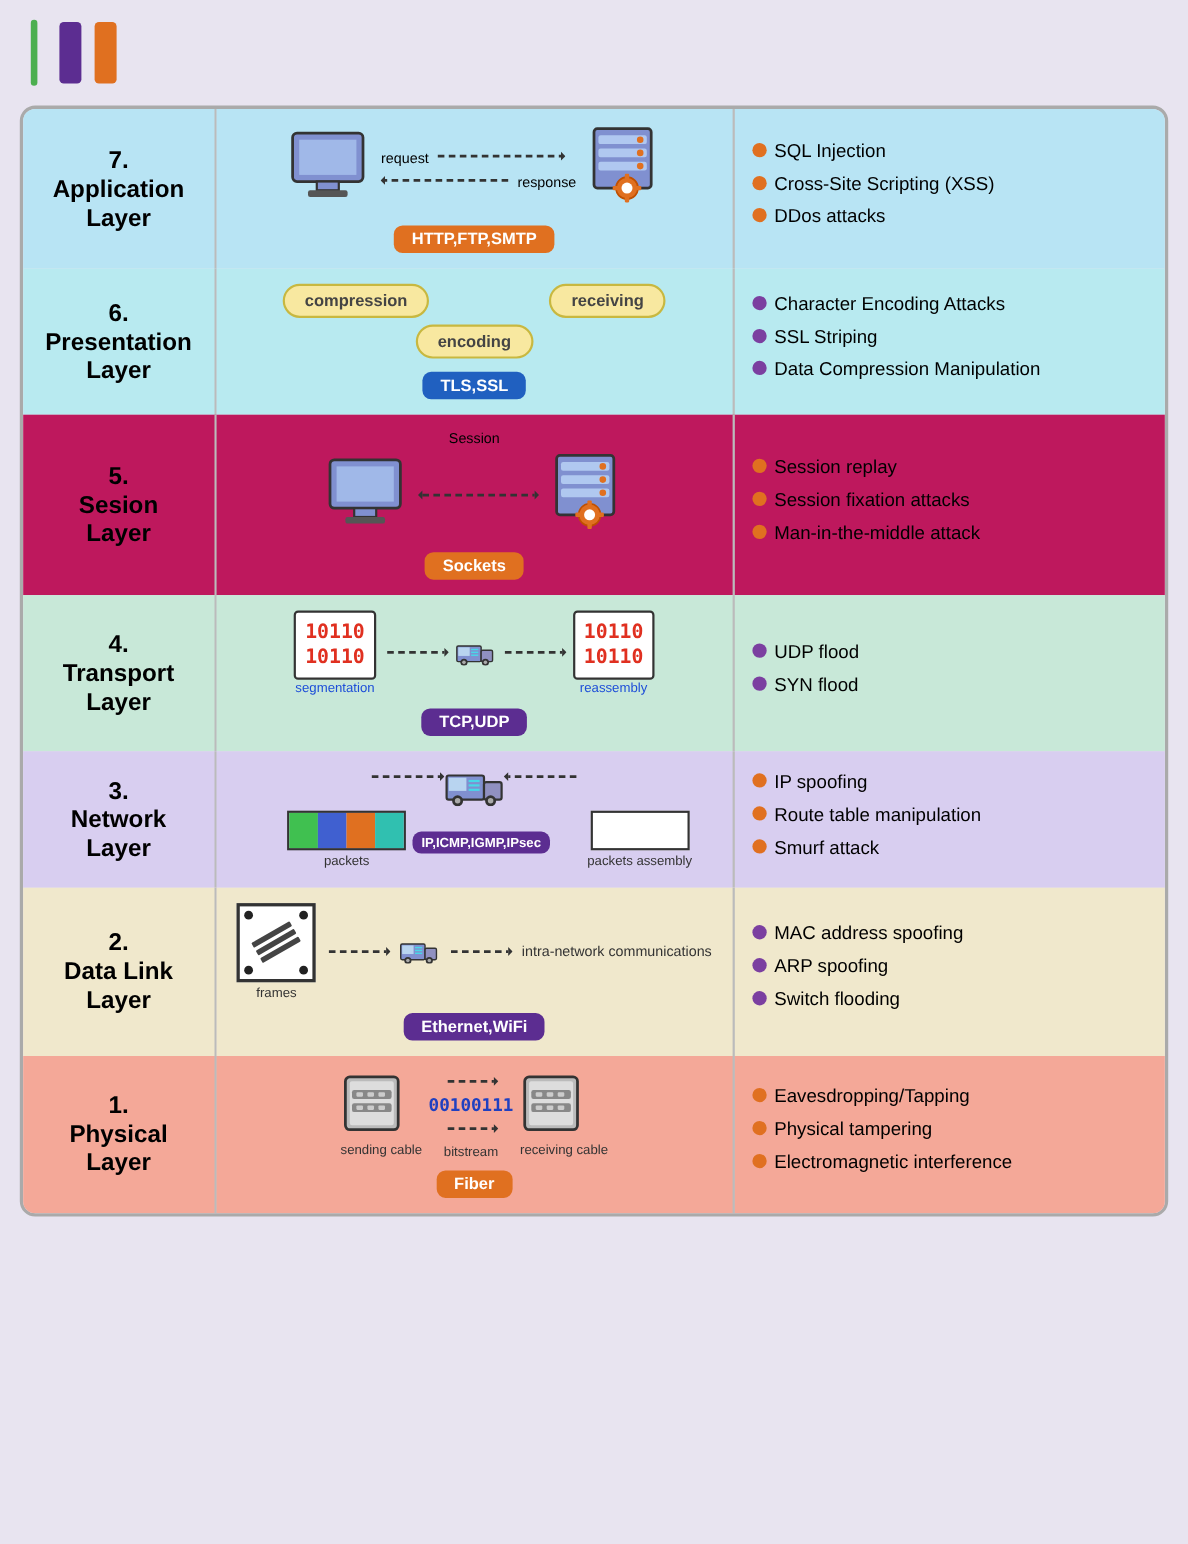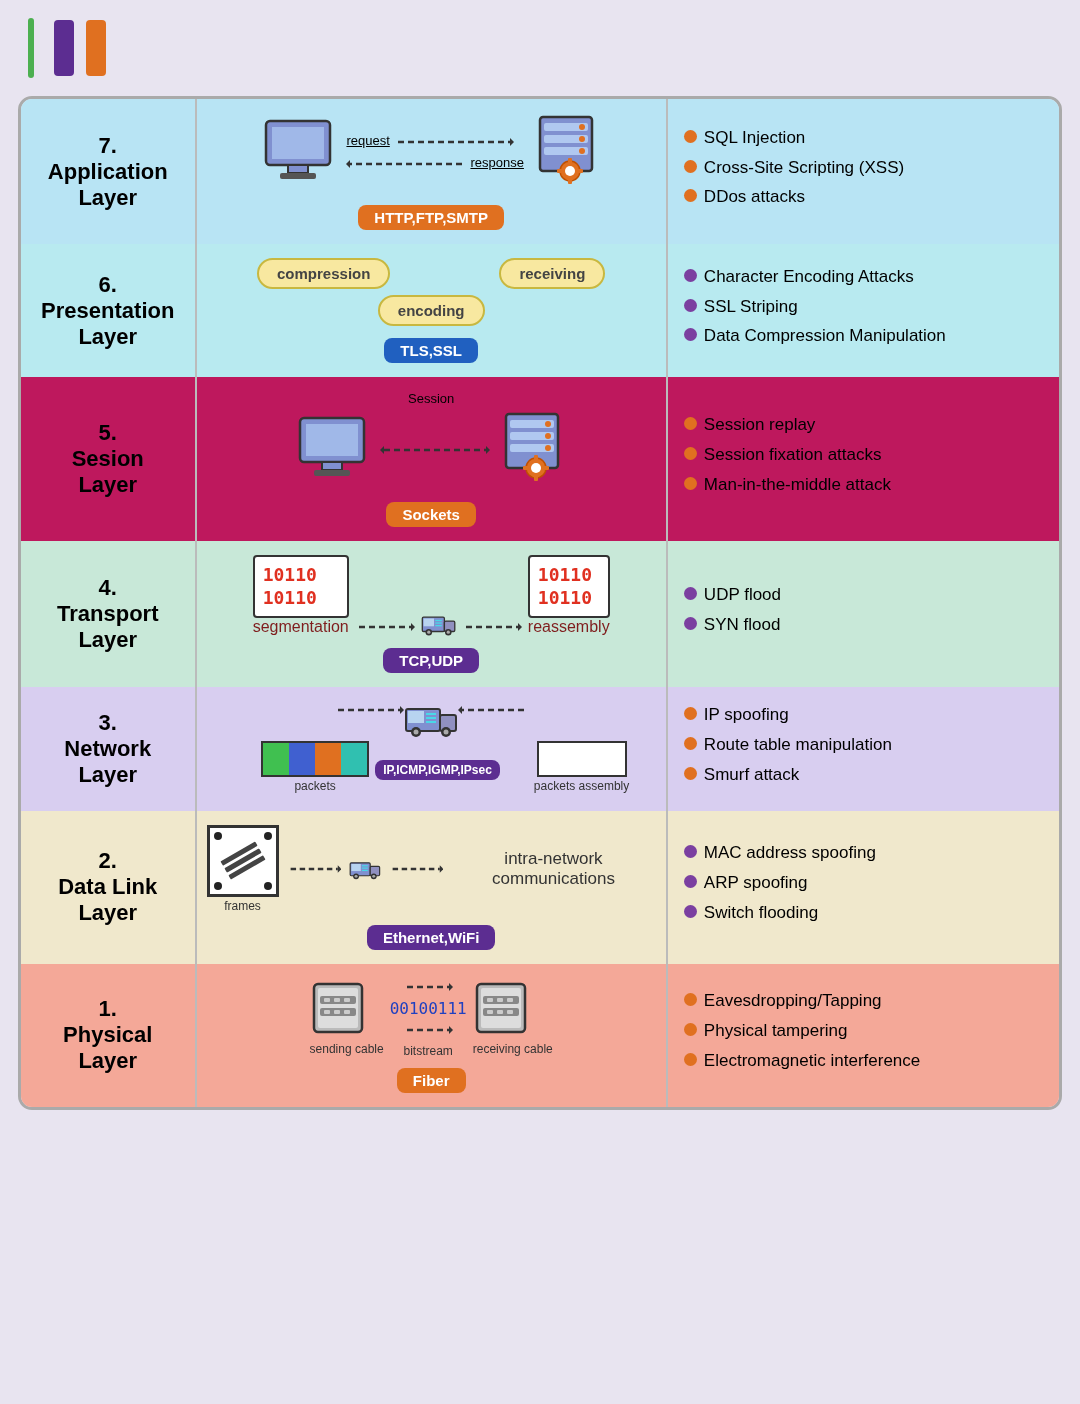--- a/index.html
+++ b/index.html
@@ -167,23 +167,22 @@
     }
     .app-arrows {
       display: flex;
       flex-direction: column;
       align-items: flex-start;
       gap: 4px;
       font-size: 13px;
     }
     .arrow-row {
       display: flex;
-      align-items: flex-start;
+      align-items: flex-end;
       gap: 4px;
-      text-decoration: underline;
     }
 
     
     .pres-bubbles {
       display: flex;
       justify-content: space-around;
       width: 100%;
       margin-bottom: 6px;
       gap: 8px;
     }
@@ -199,41 +198,41 @@
       align-items: center;
       justify-content: center;
       gap: 8px;
       width: 100%;
       margin-bottom: 6px;
     }
 
     
     .trans-diagram {
       display: flex;
-      align-items: flex-end;
+      align-items: center;
       justify-content: center;
       gap: 6px;
       width: 100%;
       margin-bottom: 6px;
     }
     .binary-block {
       background: #fff;
       border: 2.5px solid #333;
       padding: 6px 8px;
       font-size: 18px;
       font-weight: 700;
       color: #e03020;
       font-family: monospace;
       line-height: 1.3;
       border-radius: 4px;
     }
     .trans-label {
-      font-size: 16px;
+      font-size: 12px;
       text-align: center;
-      color: #7f1d1d;
+      color: #1d4ed8;
     }
 
     
     .net-diagram {
       display: flex;
       align-items: center;
       justify-content: center;
       gap: 6px;
       width: 100%;
       margin-bottom: 4px;
@@ -314,28 +313,28 @@
     .phys-diagram {
       display: flex;
       align-items: center;
       justify-content: center;
       gap: 6px;
       width: 100%;
       margin-bottom: 4px;
     }
     .bitstream-text {
       font-size: 16px;
-      font-weight: 400;
+      font-weight: 700;
       color: #2040c0;
       font-family: monospace;
     }
     .intra-label {
-      font-size: 17px;
+      font-size: 13px;
       color: #333;
-      text-align: center;
+      text-align: right;
     }
 
     .sub-label {
       font-size: 12px;
       text-align: center;
       color: #333;
       margin-top: 2px;
     }
     .row-diagram-wrap {
       display: flex;

